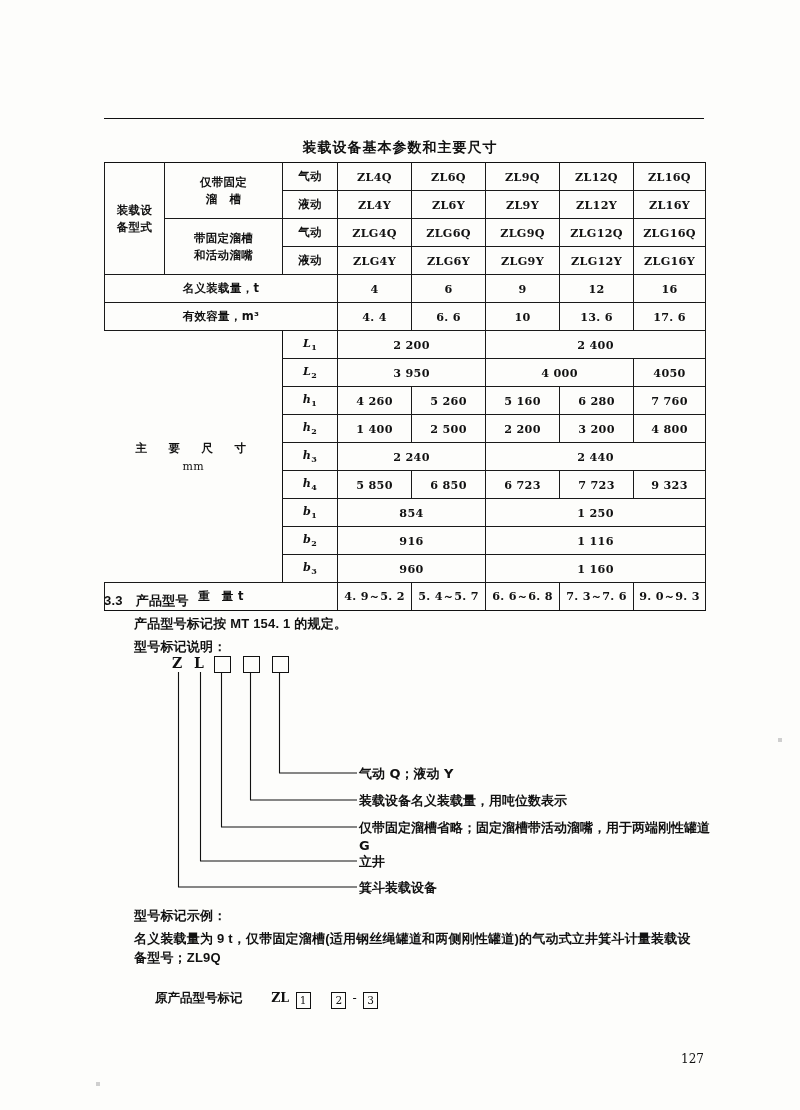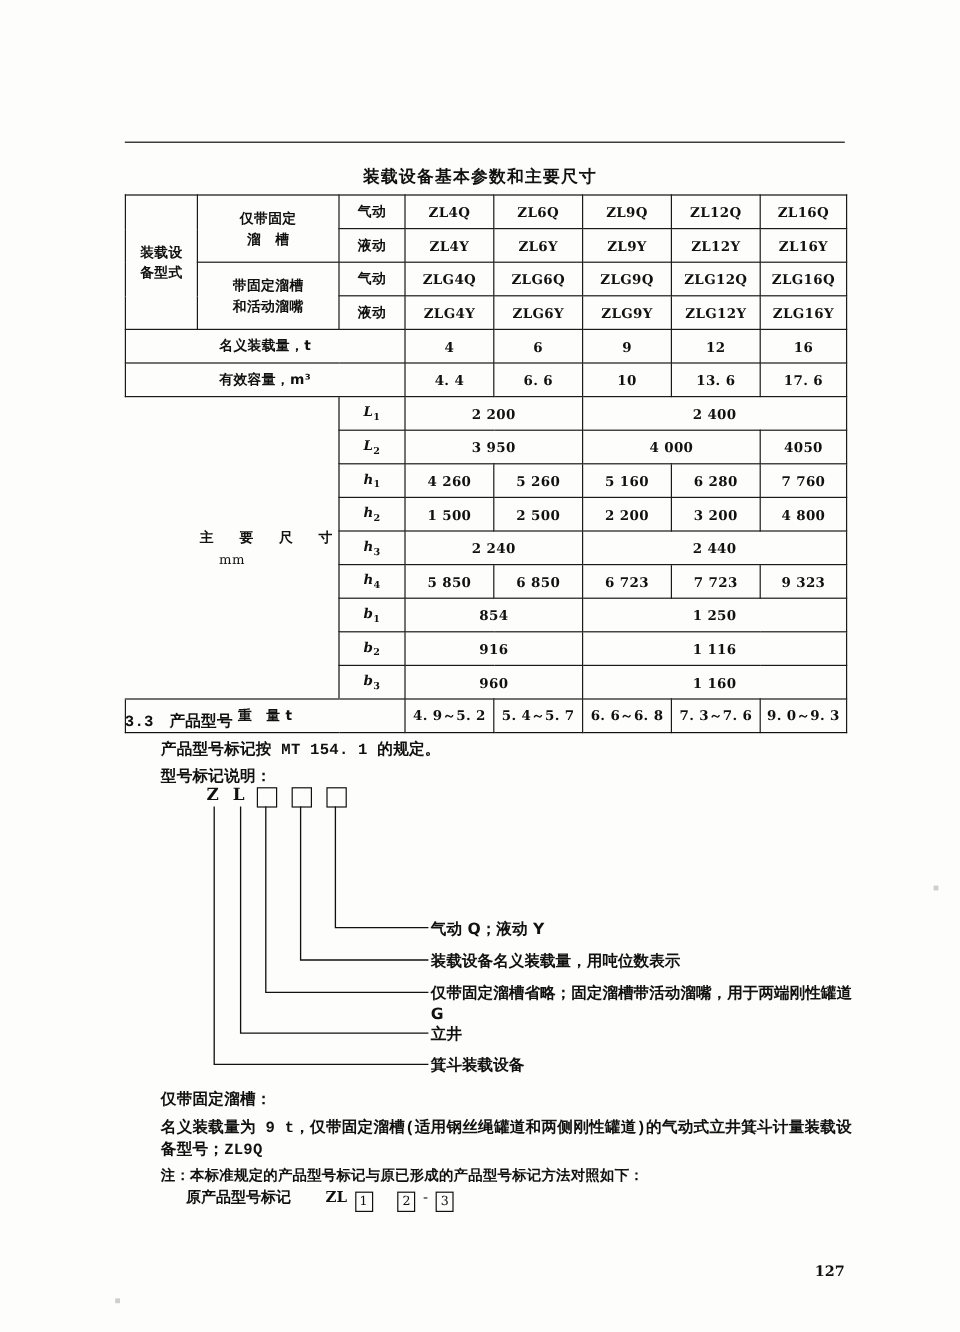--- a/index.html
+++ b/index.html
@@ -77,32 +77,32 @@
     letter-spacing:0.3px;
     white-space:nowrap;
   }
   table.main td.cn{
     font-family:"DejaVu Sans","Liberation Sans",sans-serif;
     font-weight:bold;
     font-size:11.5px;
   }
   table.main td.blank{border-left:none;border-right:none;}
   .two-line{line-height:1.45;}
-  .spacedcn{letter-spacing:5px;text-align:right;}
+  .spacedcn{letter-spacing:5px;}
   .sym{font-style:italic;font-family:"DejaVu Serif","Liberation Serif",serif;font-weight:bold;}
   .sym sub{font-style:normal;font-size:8px;}
   .outerTop{border-top:1.7px solid #111 !important;}
   .outerBot{border-bottom:1.7px solid #111 !important;}
   .thickL{border-left:1.3px solid #111 !important;}
 
   
   .txt{
     position:absolute;
     font-size:13px;
-    font-family:Liberation Mono, monospace;
+    font-family:Liberation Sans, sans-serif;
     font-weight:bold;
     letter-spacing:0.2px;
     white-space:nowrap;
     z-index:2;
   }
   .txt.small{font-size:12px;}
 
   
   .diagram{position:absolute;left:0;top:0;width:800px;height:1110px;z-index:2;pointer-events:none;}
   .dgm-letter{
@@ -147,21 +147,20 @@
     white-space:nowrap;
     z-index:2;
   }
 
   .pageno{
     position:absolute;
     right:96px;top:1052px;
     font-size:12px;
     font-family:"DejaVu Serif","Liberation Serif",serif;
     z-index:2;
-    font-weight:bold;
   }
   .corner{position:absolute;width:4px;height:4px;background:#cfcfcf;}
 </style>
 </head>
 <body>
 
 <div class="page">
 
 
   <div class="rule-top"></div>
@@ -262,21 +261,21 @@
       <tr>
         <td class="sym thickL"><span>h</span><sub>1</sub></td>
         <td>4 260</td>
         <td>5 260</td>
         <td>5 160</td>
         <td>6 280</td>
         <td>7 760</td>
       </tr>
       <tr>
         <td class="sym thickL"><span>h</span><sub>2</sub></td>
-        <td>1 500</td>
+        <td>1 400</td>
         <td>2 500</td>
         <td>2 200</td>
         <td>3 200</td>
         <td>4 800</td>
       </tr>
       <tr>
         <td class="sym thickL"><span>h</span><sub>3</sub></td>
         <td colspan="2">2 240</td>
         <td colspan="3">2 440</td>
       </tr>
@@ -341,24 +340,23 @@
     </g>
   </svg>
 
   <div class="dgm-label" style="left:359px;top:765px">气动 Q；液动 Y</div>
   <div class="dgm-label" style="left:359px;top:792px">装载设备名义装载量，用吨位数表示</div>
   <div class="dgm-label" style="left:359px;top:819px">仅带固定溜槽省略；固定溜槽带活动溜嘴，用于两端刚性罐道</div>
   <div class="dgm-label" style="left:359px;top:838px">G</div>
   <div class="dgm-label" style="left:359px;top:853px">立井</div>
   <div class="dgm-label" style="left:359px;top:879px">箕斗装载设备</div>
 
-  <div class="txt" style="left:134px;top:907px">仅带固定溜槽：</div>
+  <div class="txt" style="left:134px;top:907px">型号标记示例：</div>
   <div class="txt" style="left:134px;top:930px">名义装载量为 9 t，仅带固定溜槽(适用钢丝绳罐道和两侧刚性罐道)的气动式立井箕斗计量装载设</div>
   <div class="txt" style="left:134px;top:949px">备型号；ZL9Q</div>
-  <div class="txt small" style="left:134px;top:971px">注：本标准规定的产品型号标记与原已形成的产品型号标记方法对照如下：</div>
 
   <div class="noteline" style="left:155px;top:990px">
     <span>原产品型号标记</span>
     <span style="display:inline-block;width:20px"></span>
     <span style="font-family:'DejaVu Serif',serif">ZL</span>
     <span class="nbox">1</span>
     <span style="display:inline-block;width:8px"></span>
     <span class="nbox">2</span>
     <span style="font-family:'DejaVu Serif',serif;font-weight:normal">-</span>
     <span class="nbox">3</span>

